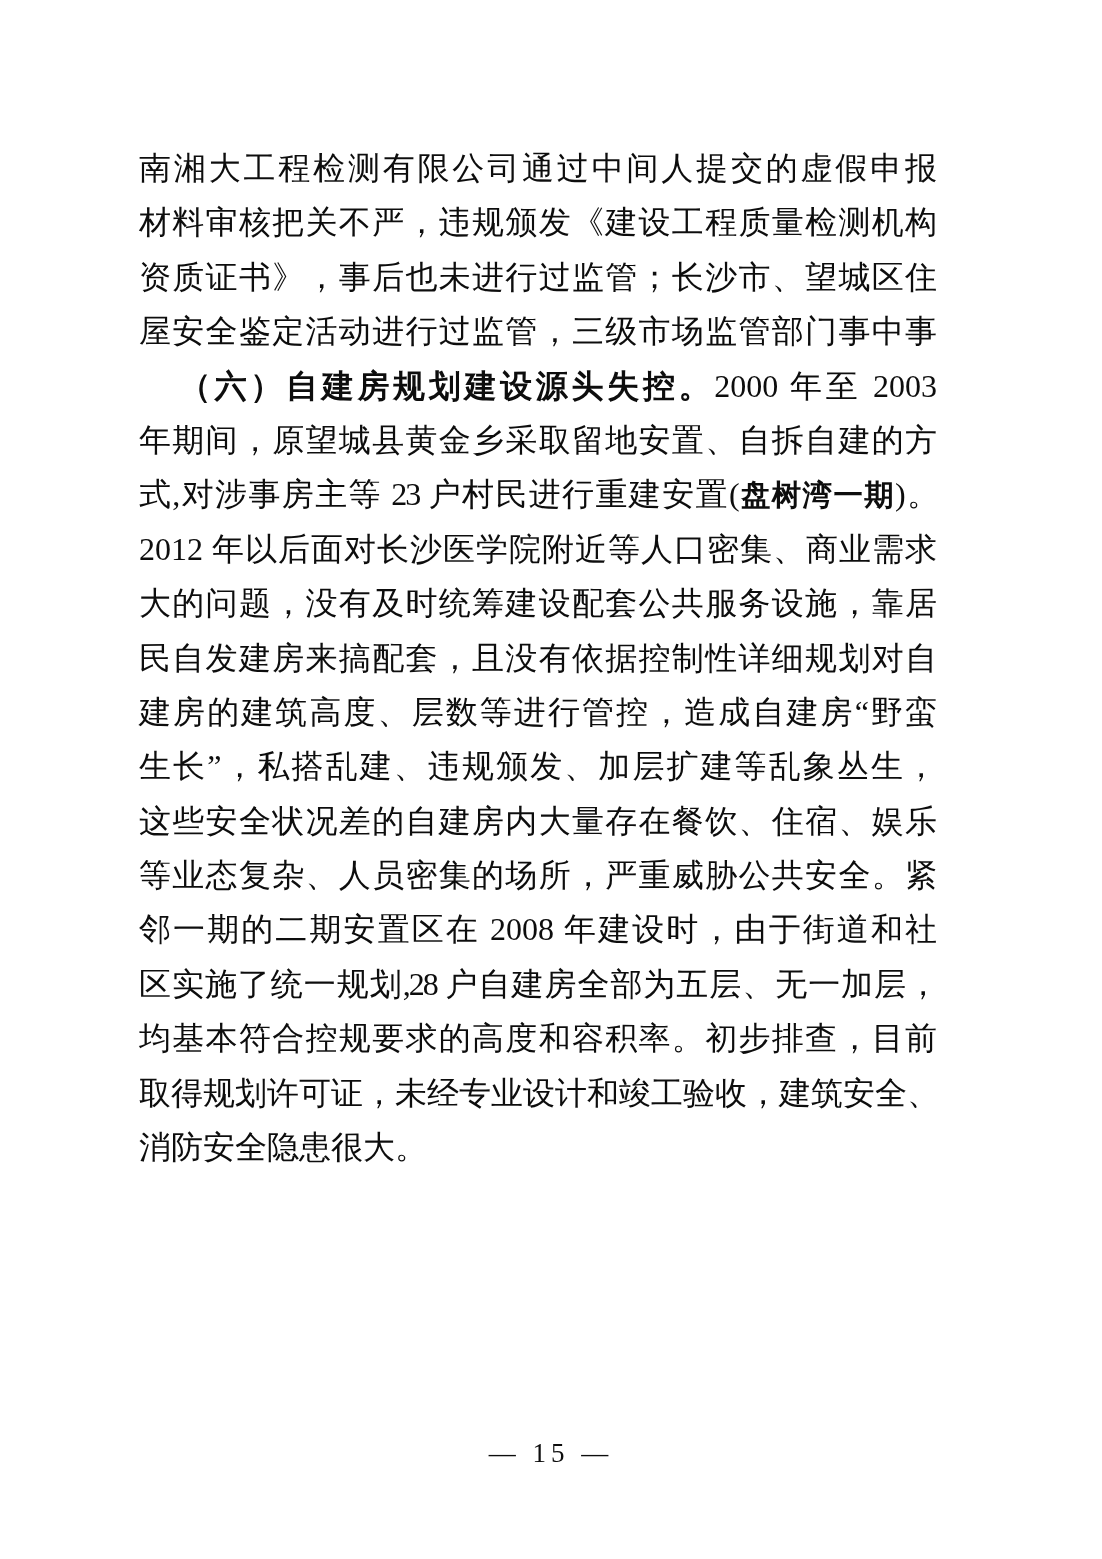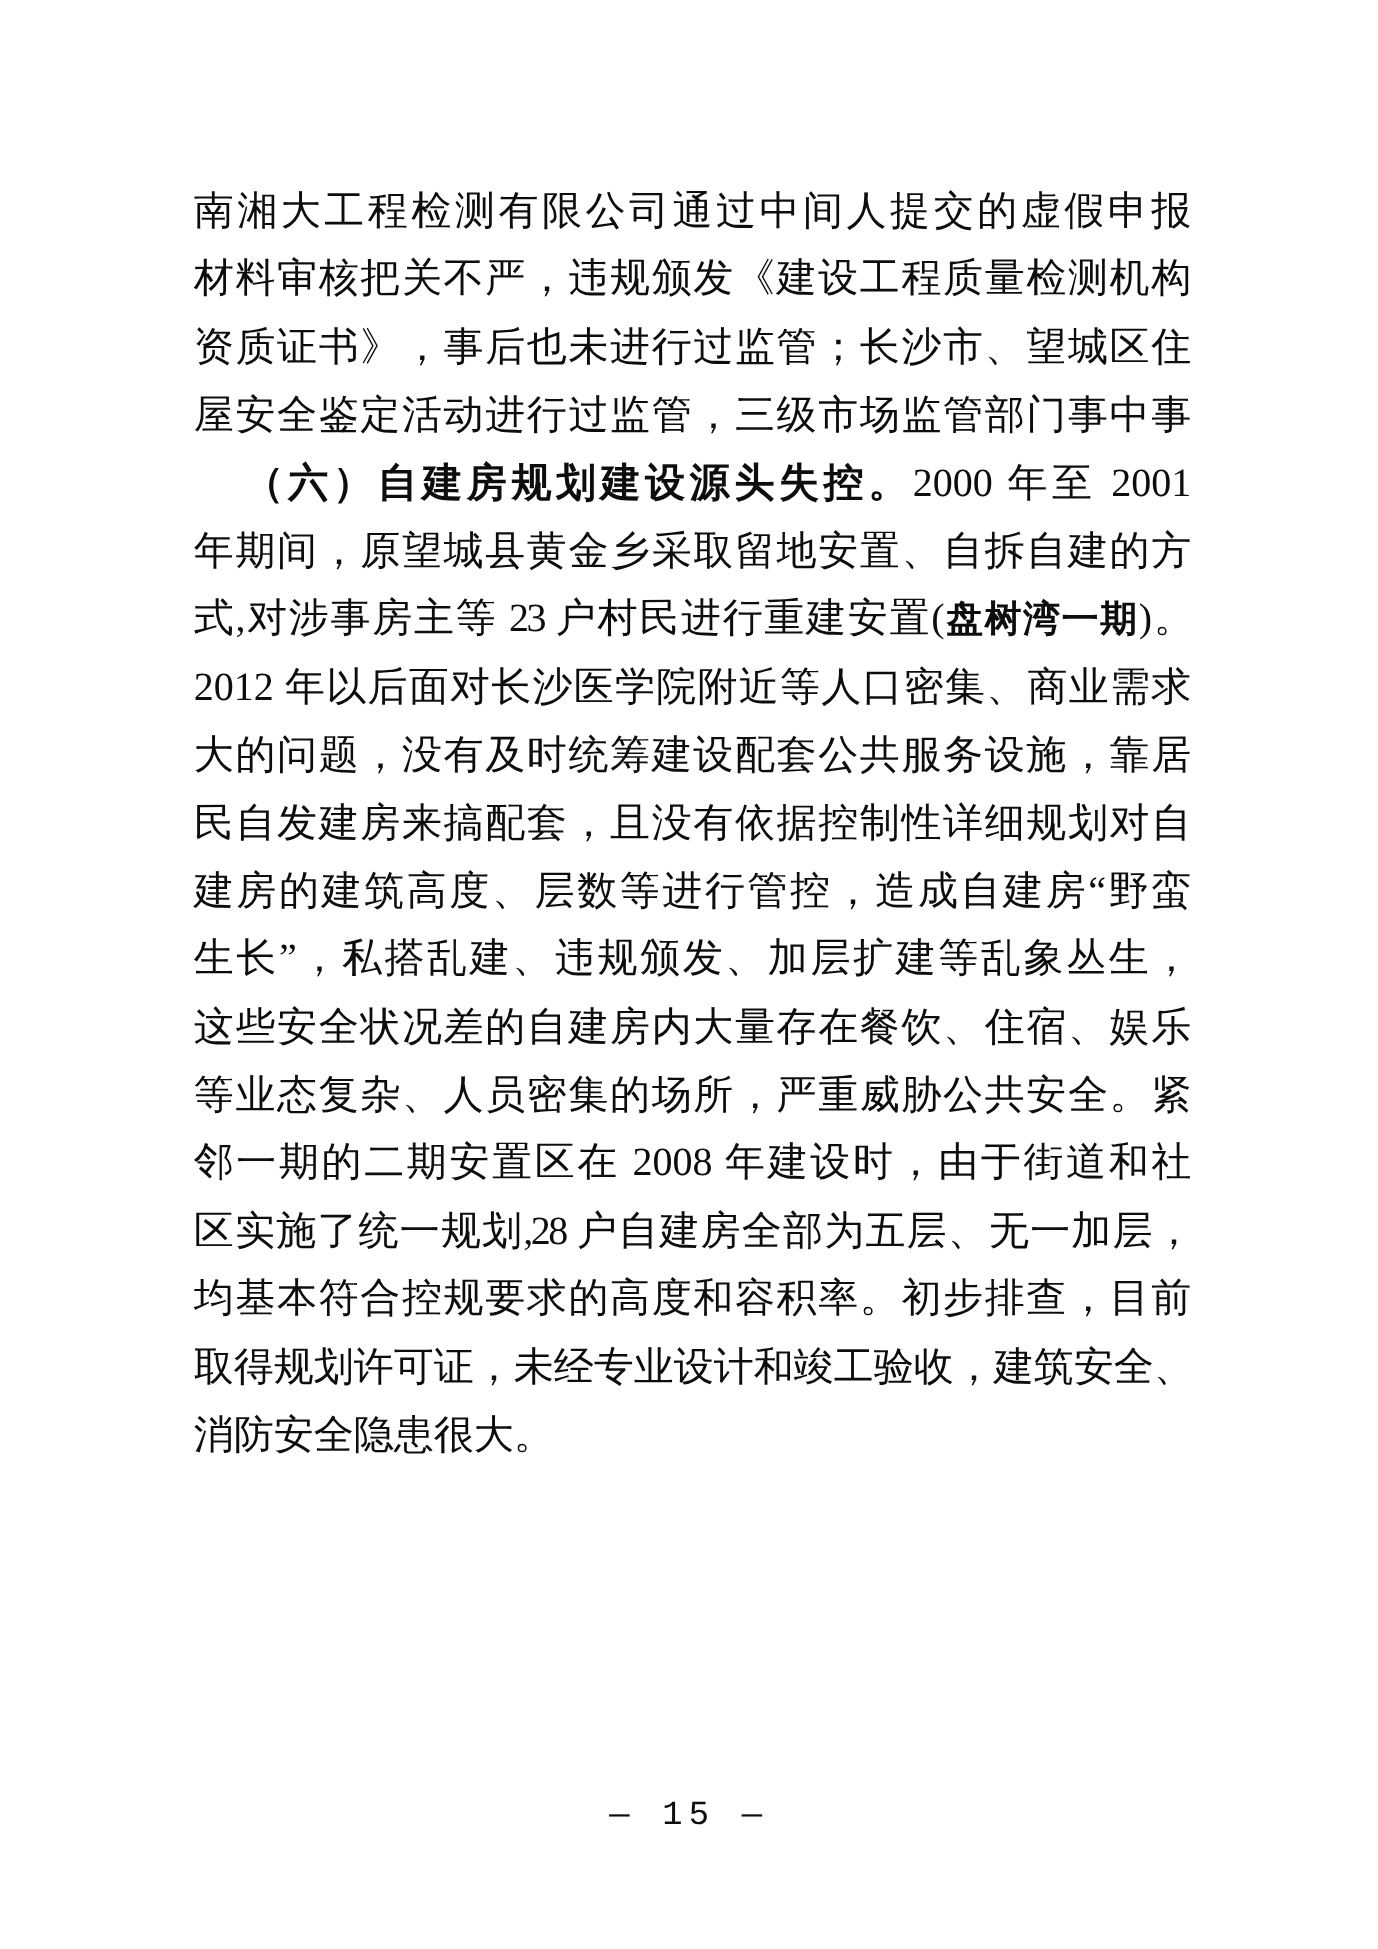--- a/index.html
+++ b/index.html
@@ -11,21 +11,21 @@
     position: relative;
     width: 1102px;
     height: 1559px;
     background: #ffffff;
     overflow: hidden;
     font-family: "Liberation Serif", "DejaVu Serif", serif;
     color: #0d0d0d;
   }
   .text-block {
     position: absolute;
-    left: 155px;
+    left: 139px;
     top: 141px;
     width: 798px;
   }
   .line {
     font-size: 32px;
     line-height: 54.4px;
     height: 54.4px;
     text-align: justify;
     text-align-last: justify;
     overflow: visible;
@@ -50,33 +50,32 @@
   .footer {
     position: absolute;
     top: 1438px;
     left: 0;
     width: 100%;
     text-align: center;
   }
   .footer span {
     font-size: 27px;
     letter-spacing: 5px;
-    font-family: Liberation Mono, monospace;
   }
 </style>
 </head>
 <body>
 
 <div class="page">
   <div class="text-block">
       <div class="line"><span>南湘大工程检测有限公司通过中间人提交的虚假申报</span></div>
       <div class="line"><span>材料审核把关不严，违规颁发《建设工程质量检测机构</span></div>
       <div class="line"><span>资质证书》，事后也未进行过监管；长沙市、望城区住</span></div>
       <div class="line"><span>屋安全鉴定活动进行过监管，三级市场监管部门事中事</span></div>
-      <div class="line indent"><span class="seg-bold">（六）自建房规划建设源头失控。</span><span>2000 年至 2001</span></div>
+      <div class="line indent"><span class="seg-bold">（六）自建房规划建设源头失控。</span><span>2000 年至 2003</span></div>
       <div class="line"><span>年期间，原望城县黄金乡采取留地安置、自拆自建的方</span></div>
       <div class="line tight"><span>式,对涉事房主等 23 户村民进行重建安置(</span><span class="seg-bold-small">盘树湾一期</span><span>)。</span></div>
       <div class="line"><span>2012 年以后面对长沙医学院附近等人口密集、商业需求</span></div>
       <div class="line"><span>大的问题，没有及时统筹建设配套公共服务设施，靠居</span></div>
       <div class="line"><span>民自发建房来搞配套，且没有依据控制性详细规划对自</span></div>
       <div class="line"><span>建房的建筑高度、层数等进行管控，造成自建房“野蛮</span></div>
       <div class="line"><span>生长”，私搭乱建、违规颁发、加层扩建等乱象丛生，</span></div>
       <div class="line"><span>这些安全状况差的自建房内大量存在餐饮、住宿、娱乐</span></div>
       <div class="line"><span>等业态复杂、人员密集的场所，严重威胁公共安全。紧</span></div>
       <div class="line"><span>邻一期的二期安置区在 2008 年建设时，由于街道和社</span></div>

